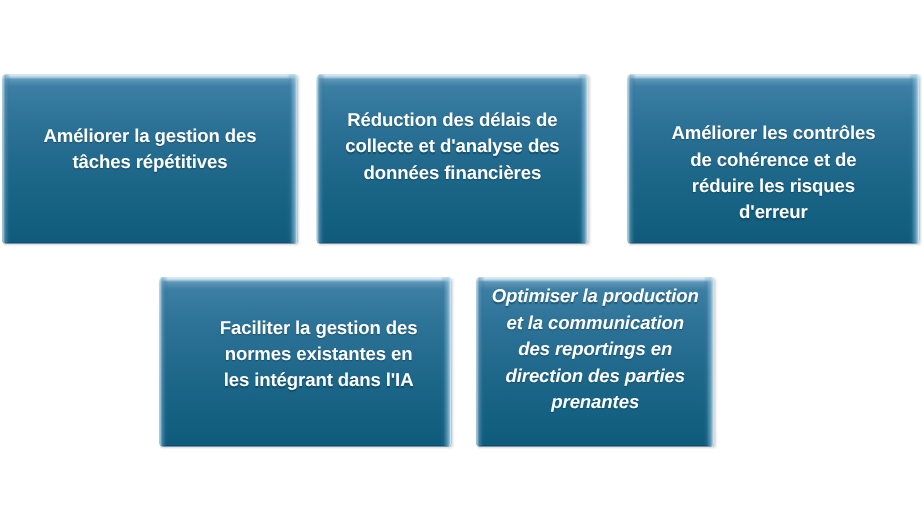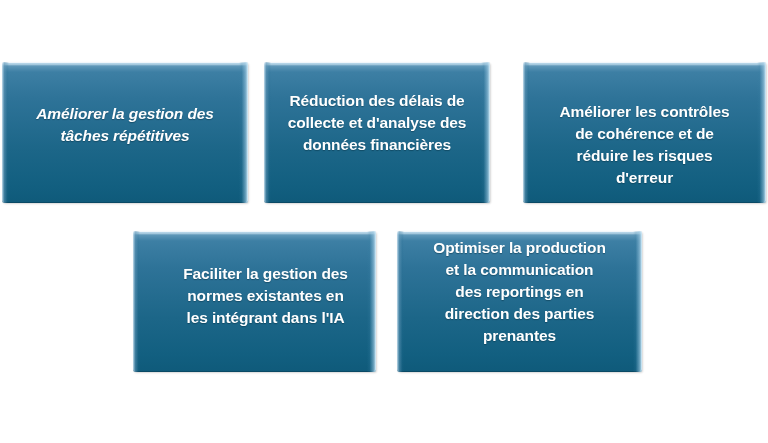--- a/index.html
+++ b/index.html
@@ -87,26 +87,26 @@
     font-weight: bold;
     font-size: 15.5px;
     line-height: 1.42;
     text-align: center;
     letter-spacing: -0.1px;
     white-space: pre-line;
     text-shadow: 0 1px 1px rgba(4,44,62,0.45);
   }
 
   
-  #box-1 { left: 2px;   top: 62px;  width: 246px; height: 141px; font-style: italic; }
+  #box-1 { left: 2px;   top: 62px;  width: 246px; height: 141px; }
   #box-2 { left: 264px; top: 62px;  width: 226px; height: 141px; }
   #box-3 { left: 523px; top: 62px;  width: 243px; height: 141px; }
   
   #box-4 { left: 133px; top: 231px; width: 243px; height: 141px; padding-left: 32px; }
-  #box-5 { left: 397px; top: 231px; width: 245px; height: 141px; }
+  #box-5 { left: 397px; top: 231px; width: 198px; height: 141px; font-style: italic; }
 
   
   #box-1 .shape-text { transform: translateY(-8px); }
   #box-2 .shape-text { transform: translateY(-10px); }
   #box-3 .shape-text { transform: translateY(-10px); margin-top: 44px; }
   #box-4 .shape-text { transform: translateY(-6px); }
   #box-5 .shape-text { transform: translateY(-10px); }
 </style>
 </head>
 <body>

